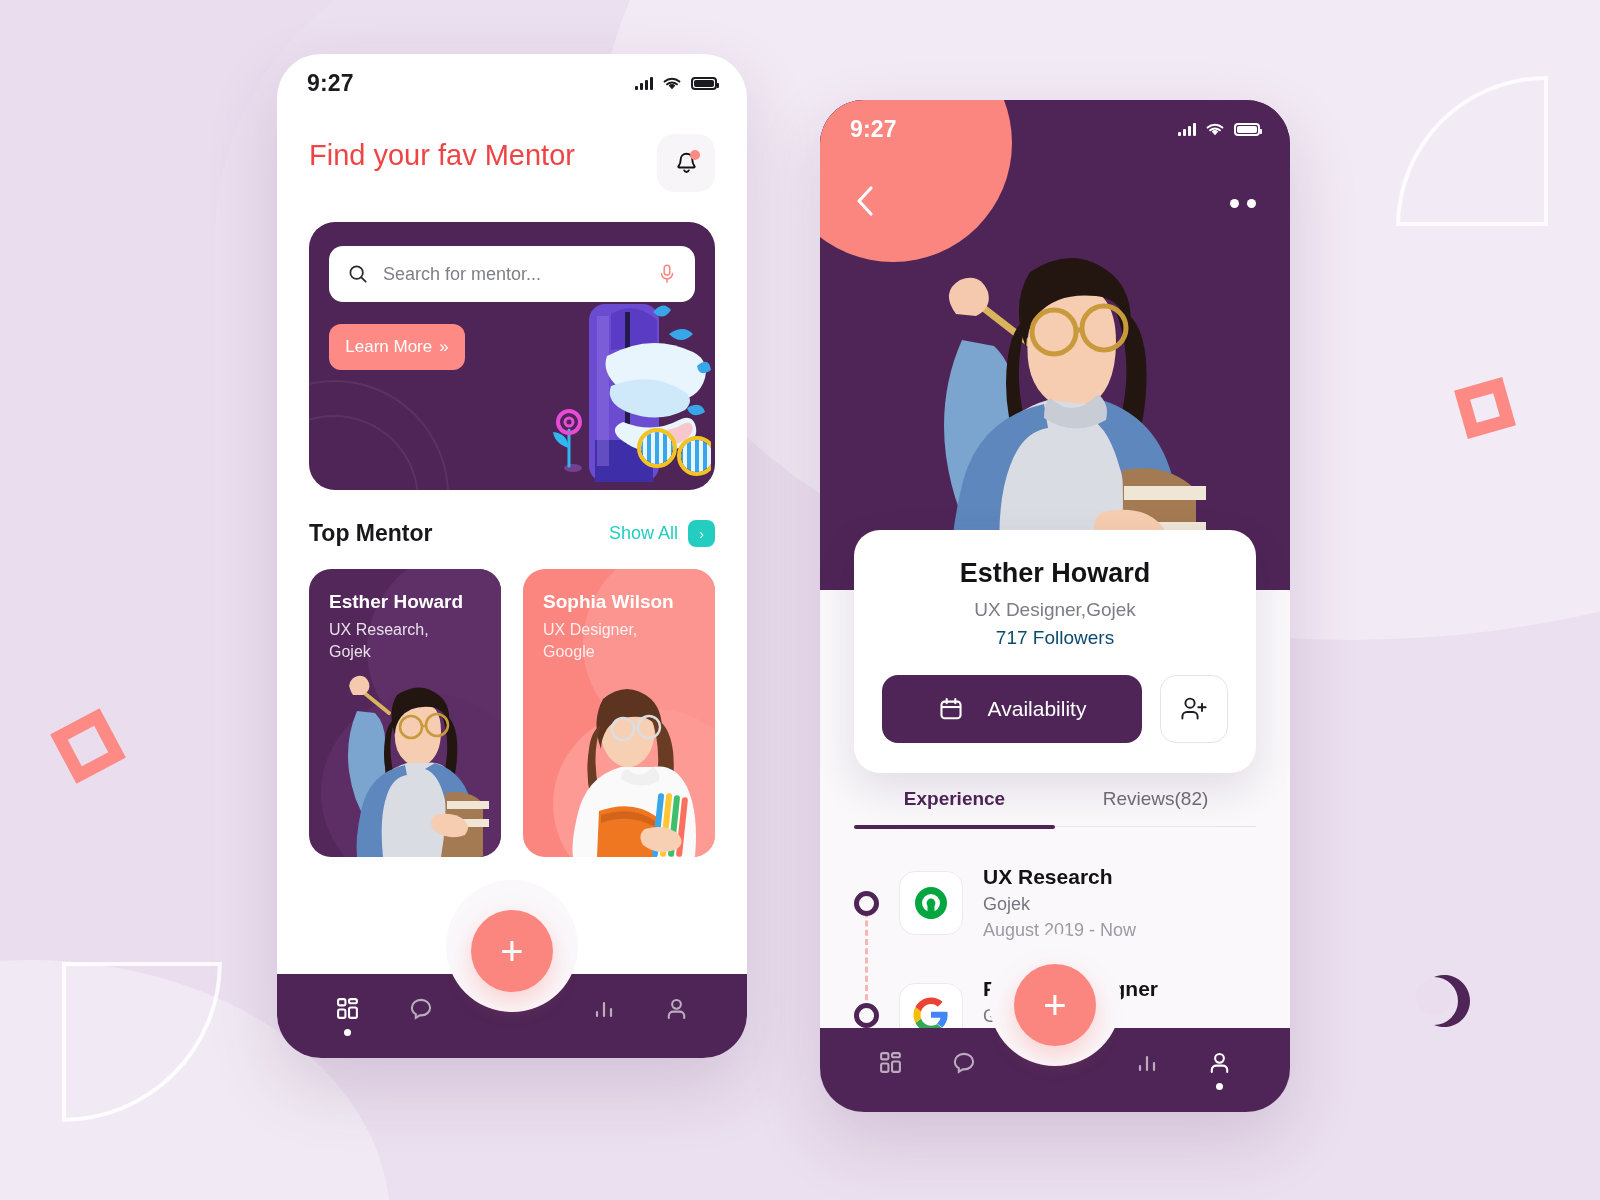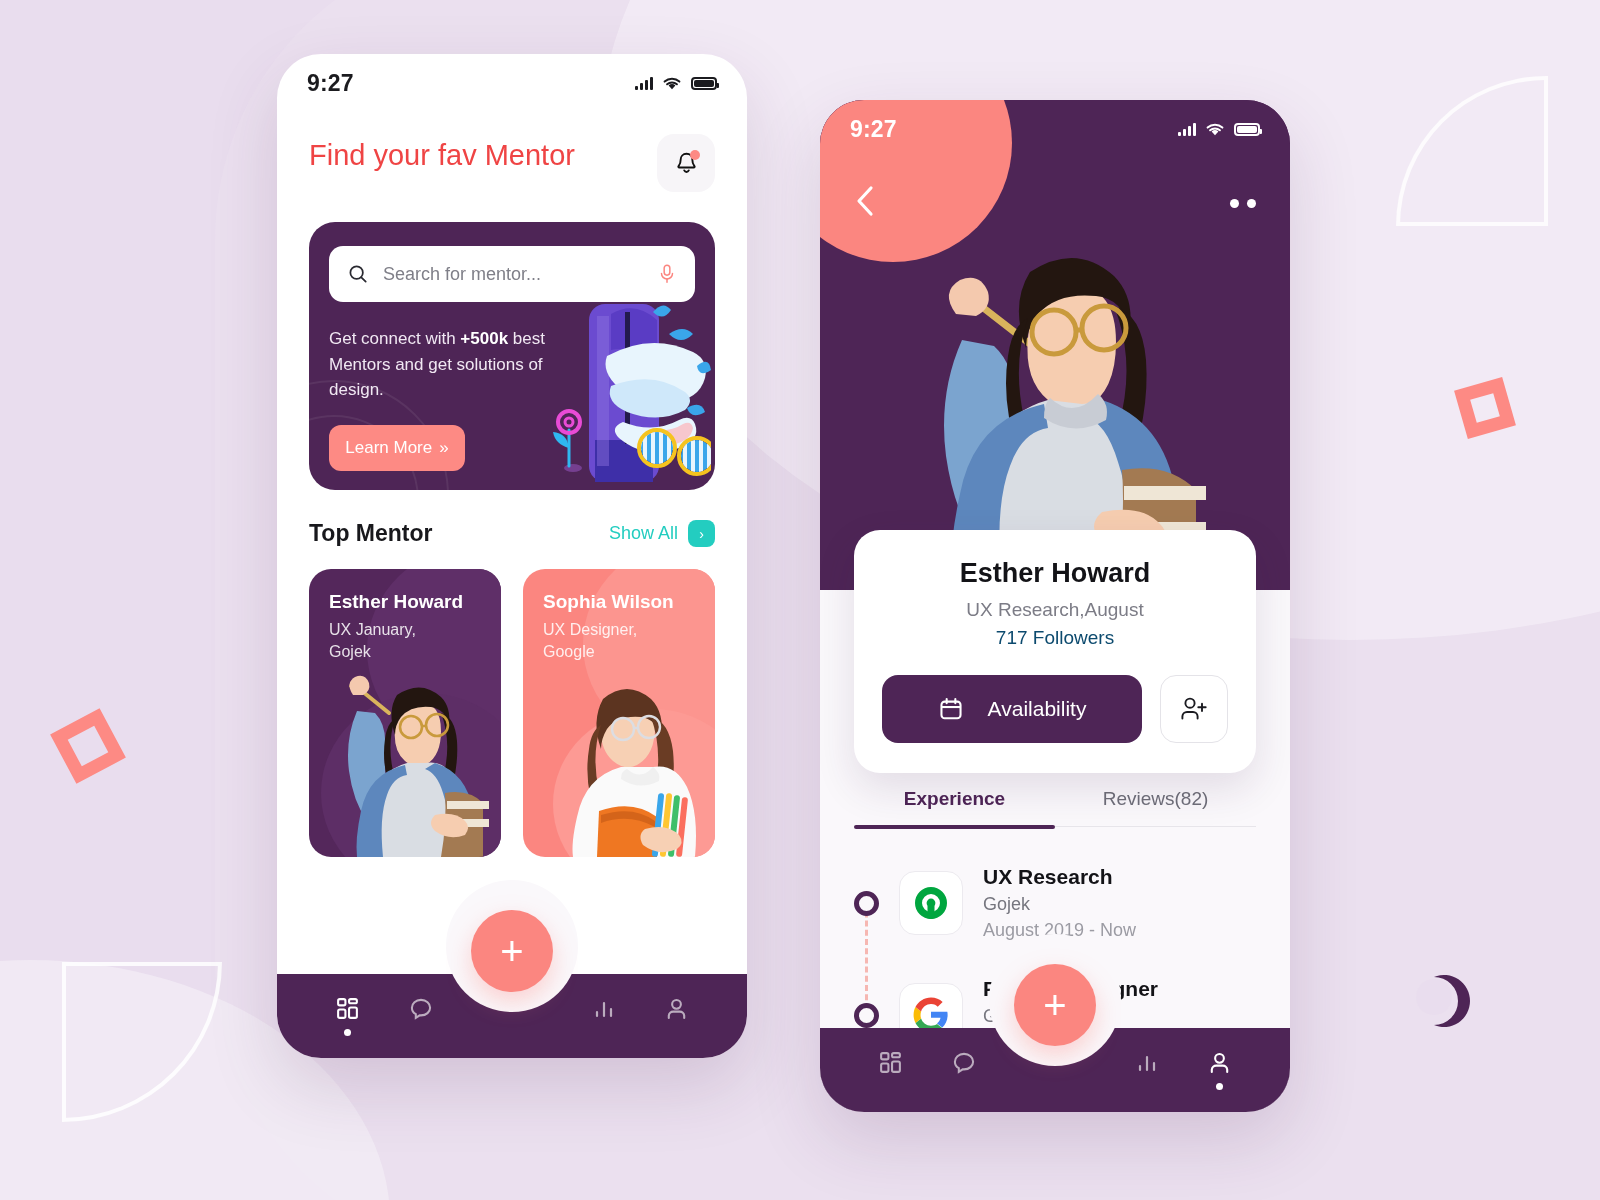--- a/index.html
+++ b/index.html
@@ -350,21 +350,20 @@
           <line x1="15.6" y1="15.6" x2="20.4" y2="20.4" stroke="#2a2a31" stroke-width="1.9" stroke-linecap="round"></line>
         </svg>
         <div class="search-ph">Search for mentor...</div>
         <svg width="20" height="22" viewBox="0 0 24 26">
           <rect x="8.6" y="2.4" width="6.8" height="12" rx="3.4" fill="none" stroke="#fb8680" stroke-width="1.8"></rect>
           <path d="M5.4 12.4a6.6 6.6 0 0 0 13.2 0" fill="none" stroke="#fb8680" stroke-width="1.8" stroke-linecap="round"></path>
           <line x1="12" y1="19.2" x2="12" y2="23" stroke="#fb8680" stroke-width="1.8" stroke-linecap="round"></line>
         </svg>
       </div>
 
-      <div class="promo-text"><span>Get connect with </span><b>+500k</b><span> best Mentors and get solutions of design.</span></div>
 
       <div class="learn-btn">
         <span>Learn More</span>
         <span>»</span>
       </div>
 
       <svg class="illus" viewBox="0 0 200 200">
         <g>
           <ellipse cx="62" cy="178" rx="9" ry="4" fill="#9b59c9" opacity=".5"></ellipse>
           <path d="M58 176 V140" stroke="#2fb8f0" stroke-width="3" stroke-linecap="round"></path>
@@ -429,21 +428,21 @@
       </div>
     </div>
 
     <div class="mentors">
 
       <div class="mcard purple">
         <div class="blob blob1"></div>
         <div class="blob blob2"></div>
         <div class="mname">Esther Howard</div>
         <div class="mrole">
-          <div>UX January,</div>
+          <div>UX Research,</div>
           <div>Gojek</div>
         </div>
         <svg class="mphoto" width="180" height="190" viewBox="0 0 180 190" style="right:-6px;">
           <g>
             <line x1="30" y1="20" x2="62" y2="46" stroke="#d9b45c" stroke-width="4" stroke-linecap="round"></line>
             <path d="M24 14 l8 8 l-10 -2Z" fill="#c49a3d"></path>
             <path d="M26 28 q-8 -12 2 -18 q10 -4 14 6 q2 8 -6 12Z" fill="#f4c9ae"></path>
             <path d="M30 44 q-12 28 -8 60 q4 30 18 50 l26 -8 q-10 -36 -8 -64 q2 -24 -10 -36Z" fill="#7ba4cf"></path>
             <path d="M92 34 q-22 2 -24 28 q-2 22 10 32 q10 8 20 4 q16 -8 16 -34 q0 -28 -22 -30Z" fill="#f6cdb0"></path>
             <path d="M70 28 q24 -16 44 2 q10 10 8 28 q-4 -16 -18 -18 q-20 -2 -30 10 q-6 8 -6 18 q-8 -24 2 -40Z" fill="#231610"></path>
@@ -641,21 +640,21 @@
             <div class="exp-title">Product Designer</div>
             <div class="exp-comp">Google</div>
             <div class="exp-date">January 2016 - July 2019</div>
           </div>
         </div>
       </div>
     </div>
 
     <div class="profcard">
       <div class="pname">Esther Howard</div>
-      <div class="prole">UX Research,August</div>
+      <div class="prole">UX Designer,Gojek</div>
       <div class="pfoll">717 Followers</div>
       <div class="pactions">
         <div class="avail-btn">
           <svg width="26" height="26" viewBox="0 0 24 24">
             <rect x="3.2" y="5.2" width="17.6" height="15.4" rx="3" fill="none" stroke="#fff" stroke-width="1.9"></rect>
             <line x1="3.2" y1="10.2" x2="20.8" y2="10.2" stroke="#fff" stroke-width="1.9"></line>
             <line x1="8" y1="2.8" x2="8" y2="6.6" stroke="#fff" stroke-width="1.9" stroke-linecap="round"></line>
             <line x1="16" y1="2.8" x2="16" y2="6.6" stroke="#fff" stroke-width="1.9" stroke-linecap="round"></line>
           </svg>
           <span>Availability</span>

